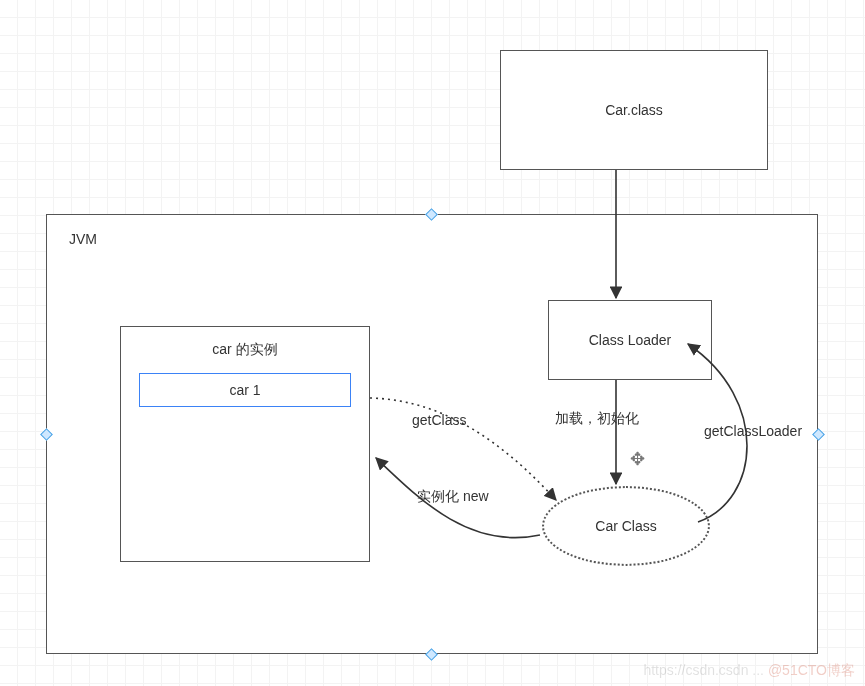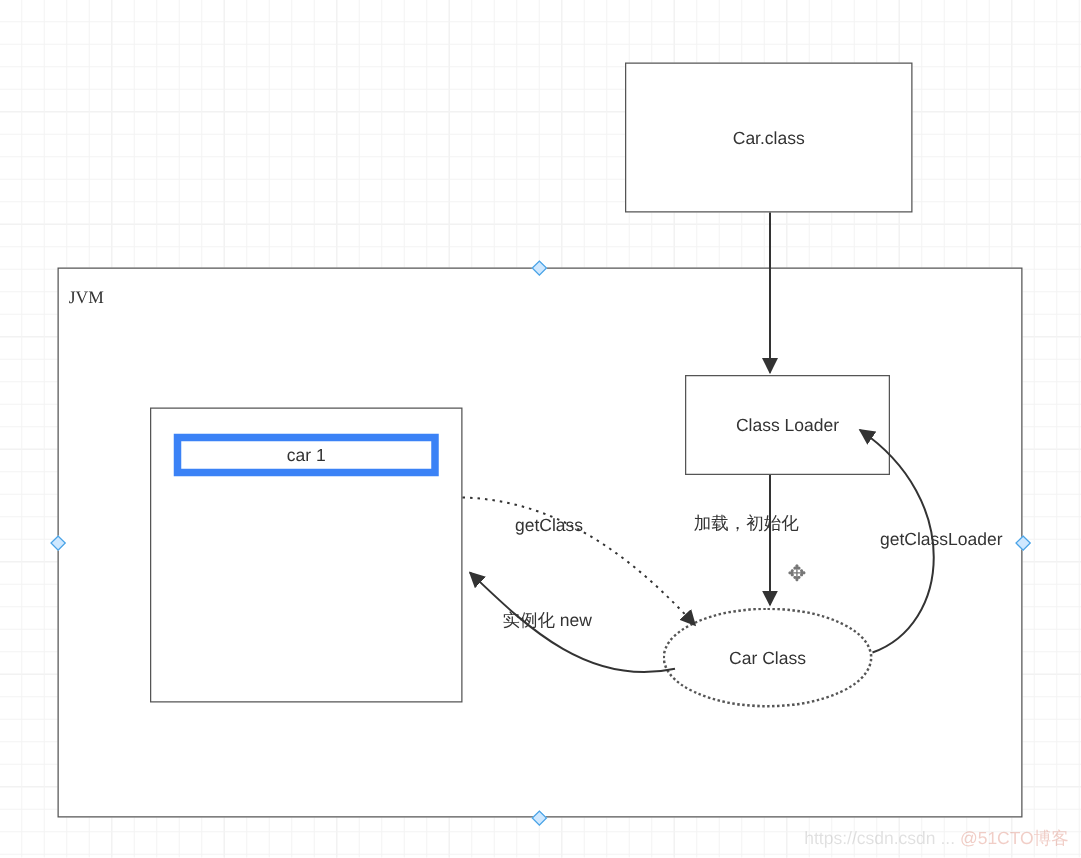--- a/index.html
+++ b/index.html
@@ -29,33 +29,32 @@
       justify-content: center;
       text-align: center;
     }
     .jvm-box {
       position: absolute;
       background: #fff;
       border: 1px solid #555;
     }
     .jvm-label {
       position: absolute;
-      left: 8px;
+      left: 22px;
       top: 16px;
-      font-family: Liberation Serif, serif;
     }
     .instances-box {
       position: absolute;
       background: #fff;
       border: 1px solid #555;
       padding: 14px 18px 18px 18px;
     }
     .instances-title { text-align: center; margin-bottom: 10px; }
     .instance-row {
-      border: 6px solid #3b82f6;
+      border: 1px solid #3b82f6;
       background: #fff;
       height: 34px;
       display: flex;
       align-items: center;
       justify-content: center;
       margin-top: 14px;
     }
     .instance-row:first-of-type { margin-top: 6px; }
     .ellipse {
       position: absolute;
@@ -92,51 +91,52 @@
     svg.wires {
       position: absolute;
       left: 0; top: 0;
       width: 865px; height: 686px;
       pointer-events: none;
     }
   </style>
 </head>
 <body>
 
-<div class="box" style="left:500px; top:50px; width:230px; height:120px;">
+<div class="box" style="left:500px; top:50px; width:268px; height:120px;">
   <span>Car.class</span>
 </div>
 
 <div class="jvm-box" style="left:46px; top:214px; width:772px; height:440px;">
   <span class="jvm-label">JVM</span>
 </div>
 
 <div class="diamond-anchor" style="left:427px; top:210px;"></div>
 <div class="diamond-anchor" style="left:427px; top:650px;"></div>
 <div class="diamond-anchor" style="left:42px;  top:430px;"></div>
 <div class="diamond-anchor" style="left:814px; top:430px;"></div>
 
 <div class="box" style="left:548px; top:300px; width:164px; height:80px;">
   <span>Class Loader</span>
 </div>
 
-<div class="ellipse" style="left:530px; top:486px; width:168px; height:80px;">
+<div class="ellipse" style="left:542px; top:486px; width:168px; height:80px;">
   <span>Car Class</span>
 </div>
 
 <div class="instances-box" style="left:120px; top:326px; width:250px; height:236px;">
+  <div class="instances-title">car 的实例</div>
   <div class="instance-row">
     <span>car 1</span>
   </div>
 </div>
 
 <span class="label" style="left:412px; top:412px;">getClass</span>
 <span class="label" style="left:555px; top:410px;">加载，初始化</span>
 <span class="label" style="left:704px; top:423px;">getClassLoader</span>
-<span class="label" style="left:402px; top:488px;">实例化 new</span>
+<span class="label" style="left:417px; top:488px;">实例化 new</span>
 
 <span class="move-cursor" style="left:630px; top:450px;">✥</span>
 
 <div class="watermark">
   <span>https://csdn.csdn ... </span>
   <span class="brand">@51CTO博客</span>
 </div>
 
 <svg class="wires">
   <defs>

